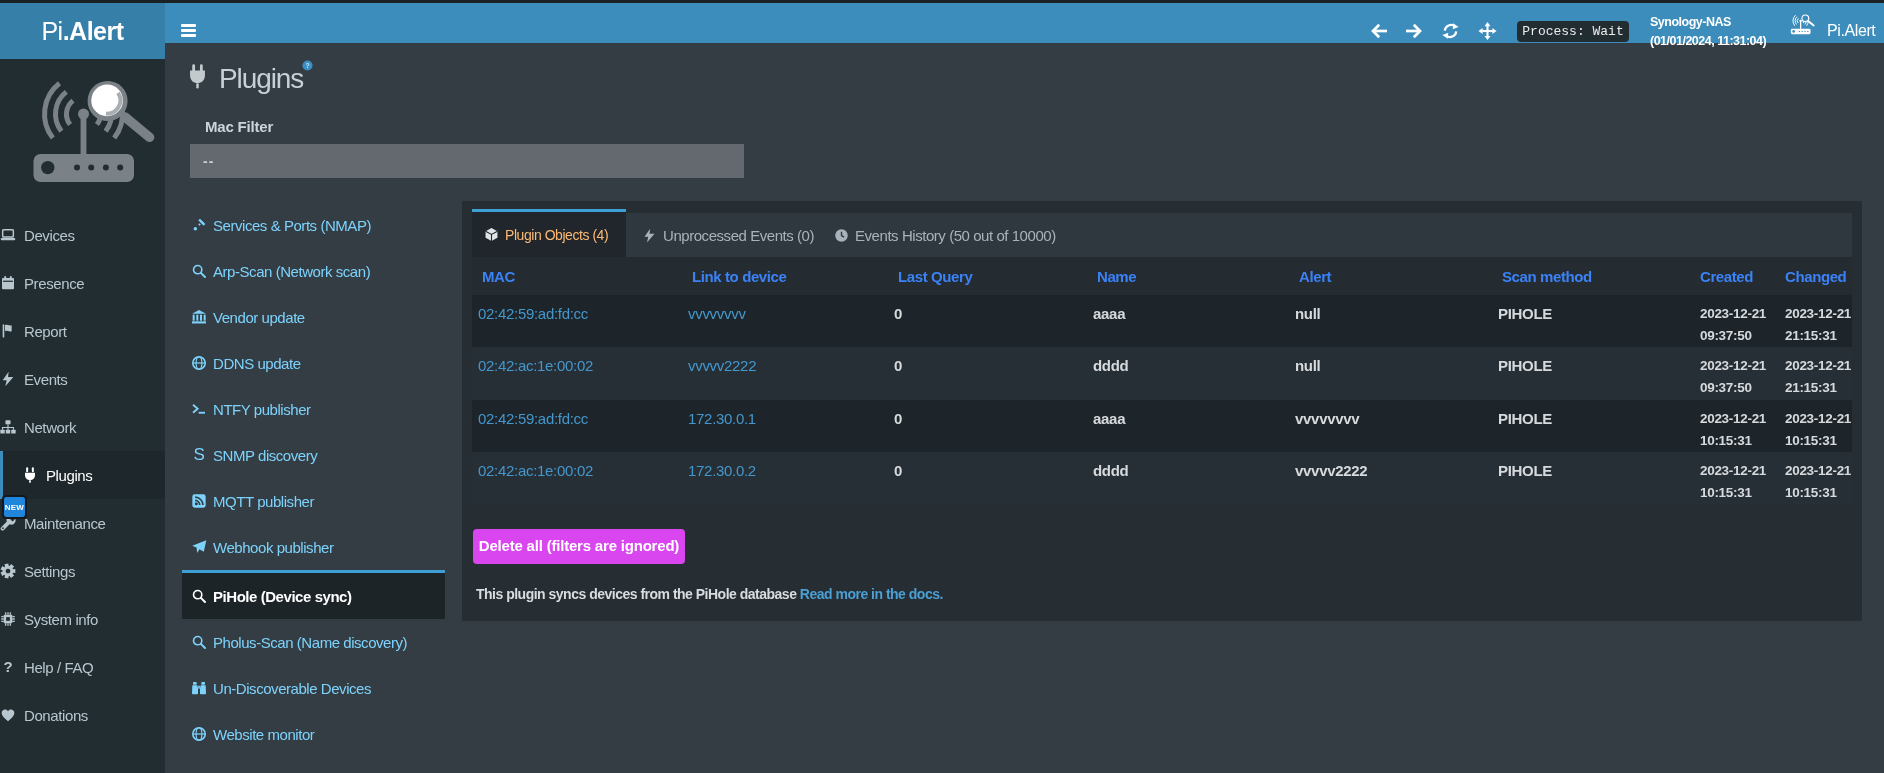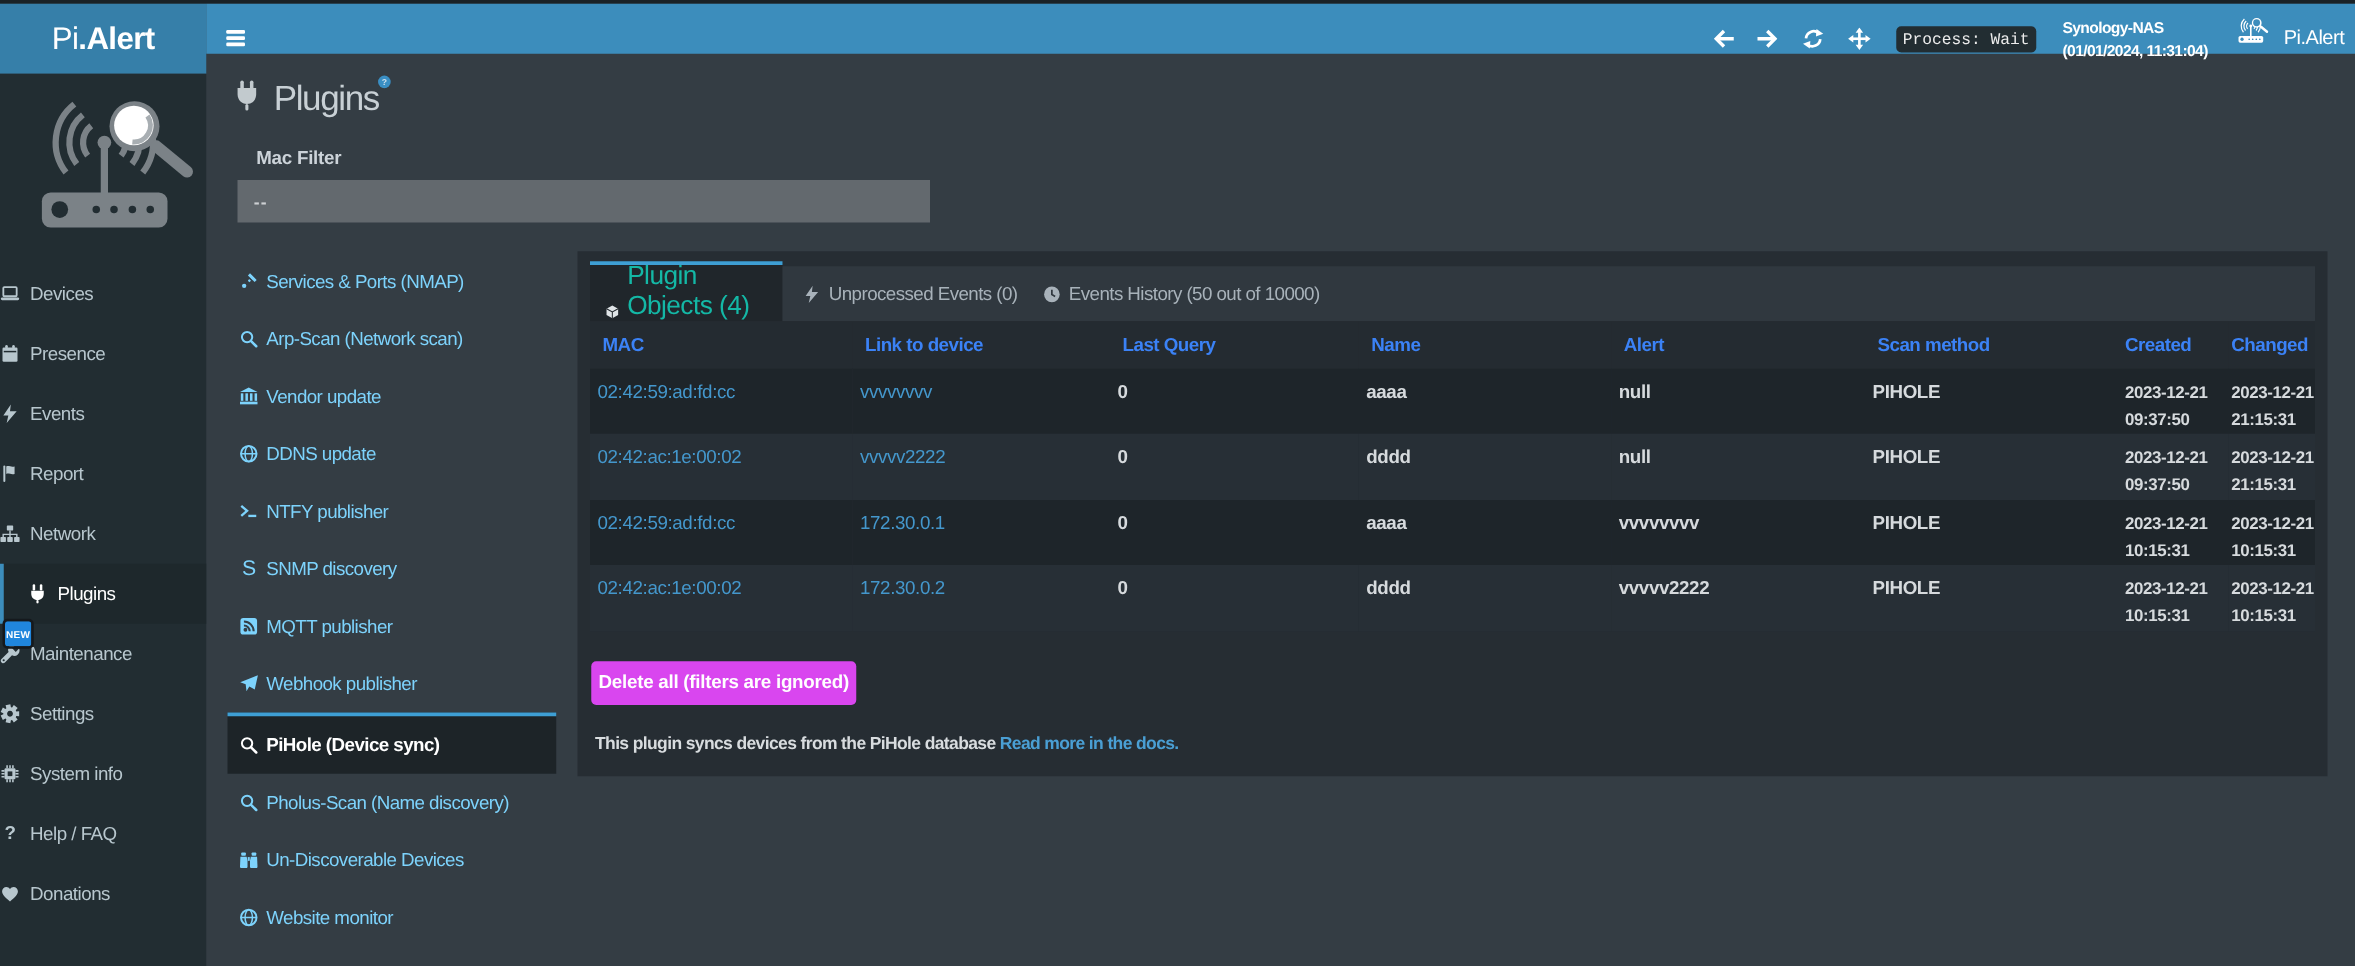--- a/index.html
+++ b/index.html
@@ -23,21 +23,21 @@
 #h1row h1 { display:inline; font-size:28px; font-weight:400; letter-spacing:-1.1px; }
 #macl { left:205px; top:118px; color:#ccd3d9; font-weight:700; font-size:15px; letter-spacing:-0.2px; }
 #macinput { left:190px; top:144px; width:554px; height:34px; background:#63696e; color:#cdd0d3; font-size:14px; font-weight:700; line-height:34px; padding-left:13px; letter-spacing:1px; }
 
 #tabcol { left:182px; top:202px; width:263px; }
 .pt { height:46px; display:flex; align-items:center; color:#7dd3fc; font-size:15px; letter-spacing:-0.45px; padding-left:9px; }
 .pt svg, .pt .gly { width:16px; height:16px; margin-right:6px; flex:none; }
 .pt.active { background:#1d2428; border-top:3px solid #3e9fd4; height:49px; color:#fff; font-weight:700; }
 
 #panel { left:462px; top:201px; width:1400px; height:420px; background:#262d33; }
-#tabactive { left:472px; top:209px; width:154px; height:48px; background:#20262b; border-top:3px solid #3e9fd4; color:#14b8a6; font-size:21px; letter-spacing:-0.45px; display:flex; align-items:flex-end; padding-left:12px; }
+#tabactive { left:472px; top:209px; width:154px; height:48px; background:#20262b; border-top:3px solid #3e9fd4; color:#fdba74; font-size:14px; letter-spacing:-0.45px; display:flex; align-items:center; padding-left:12px; }
 #tabstrip { left:626px; top:213px; width:1226px; height:44px; background:#30383f; color:#a8b2ba; font-size:15px; letter-spacing:-0.45px; display:flex; align-items:center; }
 #tabactive svg { width:15px; height:15px; margin-right:6px; }
 .tabi { display:flex; align-items:center; }
 .tabi svg { width:15px; height:15px; margin-right:6px; }
 #ptable { left:472px; top:257px; width:1380px; border-collapse:collapse; table-layout:fixed; font-size:15px; }
 #ptable th { background:#242b31; color:#3b82f6; font-weight:700; text-align:left; height:38px; padding:0 0 0 10px; vertical-align:middle; letter-spacing:-0.4px; }
 #ptable td { padding:8px 0 0 6px; vertical-align:top; line-height:22px; letter-spacing:-0.3px; }
 #ptable tr.dk { background:#1e252a; }
 #ptable tr.lt { background:#272f36; }
 #ptable tr.r2 { height:52px; }
@@ -142,26 +142,26 @@
           <rect x="4" y="4" width="16" height="11" rx="1.2" fill="none" stroke="currentColor" stroke-width="2.2"></rect>
           <rect x="1" y="16.5" width="22" height="3.2" rx="1.6" fill="currentColor"></rect>
         </svg>Devices</div>
 <div class="mi"><svg viewBox="0 0 24 24">
           <rect x="3" y="4.5" width="18" height="17" rx="1.5" fill="currentColor"></rect>
           <rect x="6.3" y="1.5" width="3" height="6" rx="1.5" fill="currentColor"></rect>
           <rect x="14.7" y="1.5" width="3" height="6" rx="1.5" fill="currentColor"></rect>
           <rect x="4.5" y="8.5" width="15" height="1.8" fill="#222d32"></rect>
         </svg>Presence</div>
 <div class="mi"><svg viewBox="0 0 24 24">
-          <path fill="currentColor" d="M13 1 L4 14 L10 14 L8 23 L20 9 L12 9 Z"></path>
-        </svg>Events</div>
-<div class="mi"><svg viewBox="0 0 24 24">
           <rect x="4" y="2" width="2.4" height="20" rx="1.2" fill="currentColor"></rect>
           <path fill="currentColor" d="M7.5 3.2 C10.5 1.7 13.5 4.7 17.5 3.2 L17.5 12.2 C13.5 13.7 10.5 10.7 7.5 12.2 Z"></path>
         </svg>Report</div>
+<div class="mi"><svg viewBox="0 0 24 24">
+          <path fill="currentColor" d="M13 1 L4 14 L10 14 L8 23 L20 9 L12 9 Z"></path>
+        </svg>Events</div>
 <div class="mi"><svg viewBox="0 0 24 24">
           <rect x="8.2" y="2" width="7.6" height="6" rx="0.8" fill="currentColor"></rect>
           <rect x="0.5" y="16" width="6.6" height="5.8" rx="0.8" fill="currentColor"></rect>
           <rect x="8.7" y="16" width="6.6" height="5.8" rx="0.8" fill="currentColor"></rect>
           <rect x="16.9" y="16" width="6.6" height="5.8" rx="0.8" fill="currentColor"></rect>
           <path d="M12 8 V12.7 M12 12.7 H3.8 V16 M12 12.7 H20.2 V16 M12 12.7 V16" stroke="currentColor" stroke-width="1.7" fill="none"></path>
         </svg>Network</div>
 <div class="mi active"><svg viewBox="0 0 24 24">
           <rect x="6.2" y="0.5" width="3" height="7.5" rx="1.5" fill="currentColor"></rect>
           <rect x="14.8" y="0.5" width="3" height="7.5" rx="1.5" fill="currentColor"></rect>

